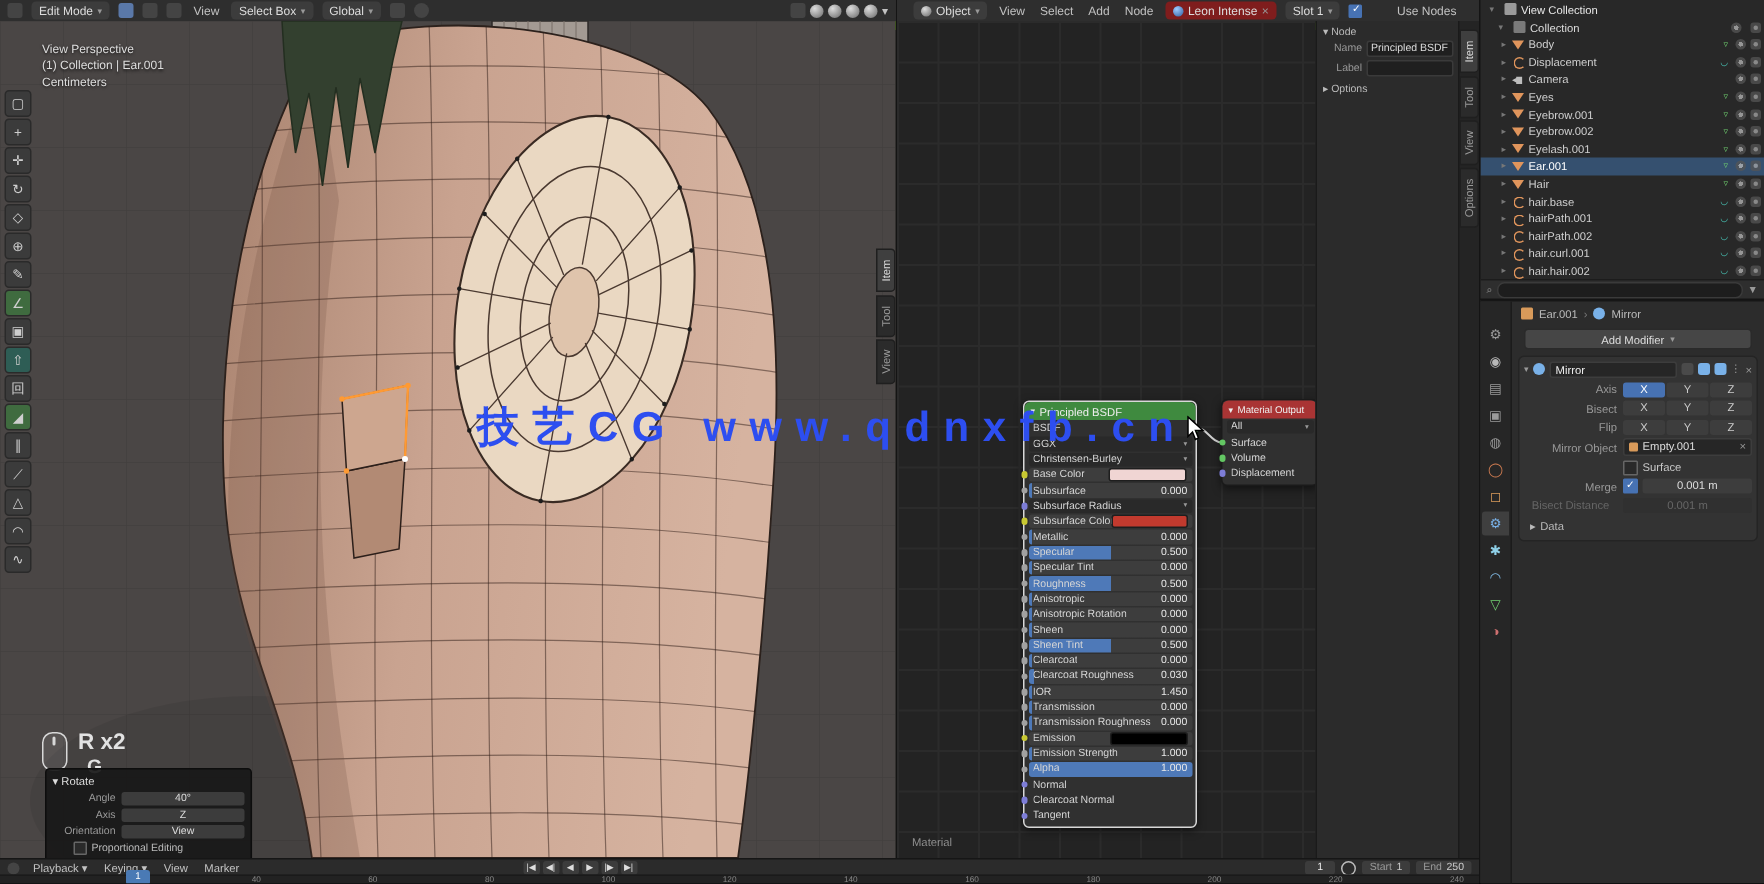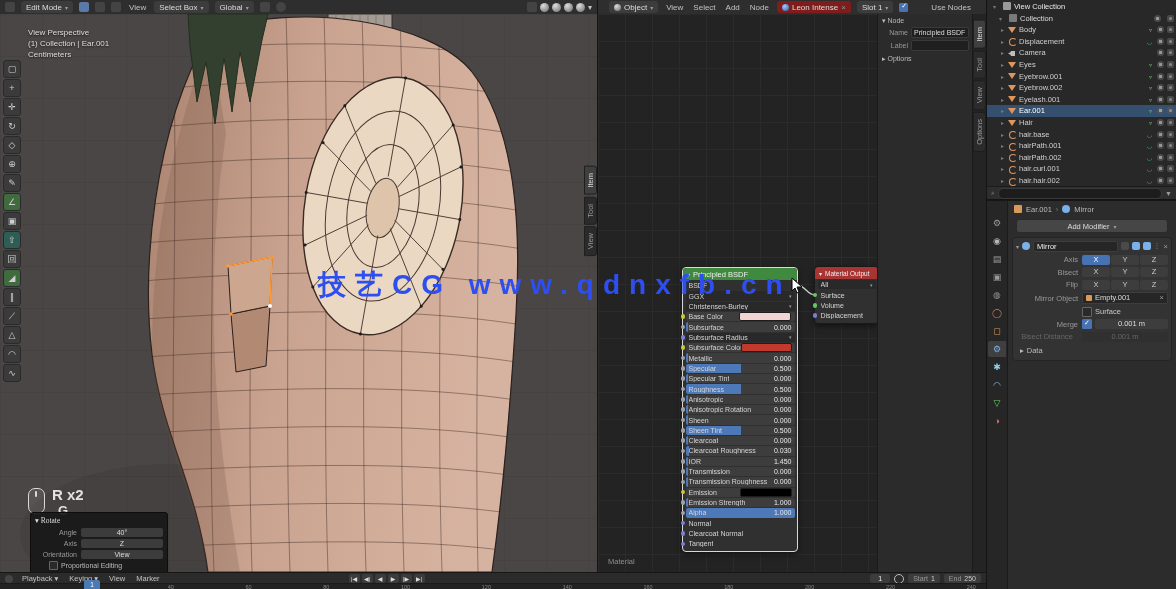--- a/index.html
+++ b/index.html
@@ -31,21 +31,21 @@
   .vtab[data-active="true"]{background:#3f3f3f;color:#ddd;}
   
   #keys{position:absolute;left:28px;top:472px;color:#e2e2e2;}
   #keys .kbig{font-size:15px;font-weight:bold;margin-left:24px;}
   #keys .kbig2{font-size:13px;font-weight:bold;margin-left:30px;}
   .mouseicon{position:absolute;left:0;top:2px;width:15px;height:24px;border:1.6px solid #d8d8d8;
              border-radius:7px;background:rgba(255,255,255,.08);}
   .mouseicon:before{content:"";position:absolute;left:6px;top:2px;width:2px;height:6px;background:#d8d8d8;border-radius:1px;}
   #oppanel{position:absolute;left:30px;top:498px;width:128px;background:rgba(24,24,24,.92);
            border:1px solid #0d0d0d;border-radius:3px;font-size:7px;color:#bbb;padding:2px 4px 4px;}
-  #oppanel .optitle{font-size:7.5px;color:#ddd;margin:1px 0 3px;font-family:Liberation Serif, serif;}
+  #oppanel .optitle{font-size:7.5px;color:#ddd;margin:1px 0 3px;}
   .oprow{display:flex;align-items:center;margin:2px 0;}
   .oprow .olab{width:42px;text-align:right;margin-right:4px;color:#999;}
   .oprow .oval{flex:1;background:#3c3c3c;border-radius:2px;height:9px;line-height:9px;
                text-align:center;color:#ddd;}
   .opchk{width:7px;height:7px;border:1px solid #666;border-radius:1px;background:#2a2a2a;margin:0 3px 0 14px;}
   
   #nodeed{left:598px;top:0;width:388px;height:572px;background:#232323;}
   #ncanvas{position:absolute;left:0;top:14px;width:279px;height:558px;overflow:hidden;
     background-image:linear-gradient(#2b2b2b 1px,transparent 1px),linear-gradient(90deg,#2b2b2b 1px,transparent 1px);
     background-size:27px 27px;background-color:#232323;}

